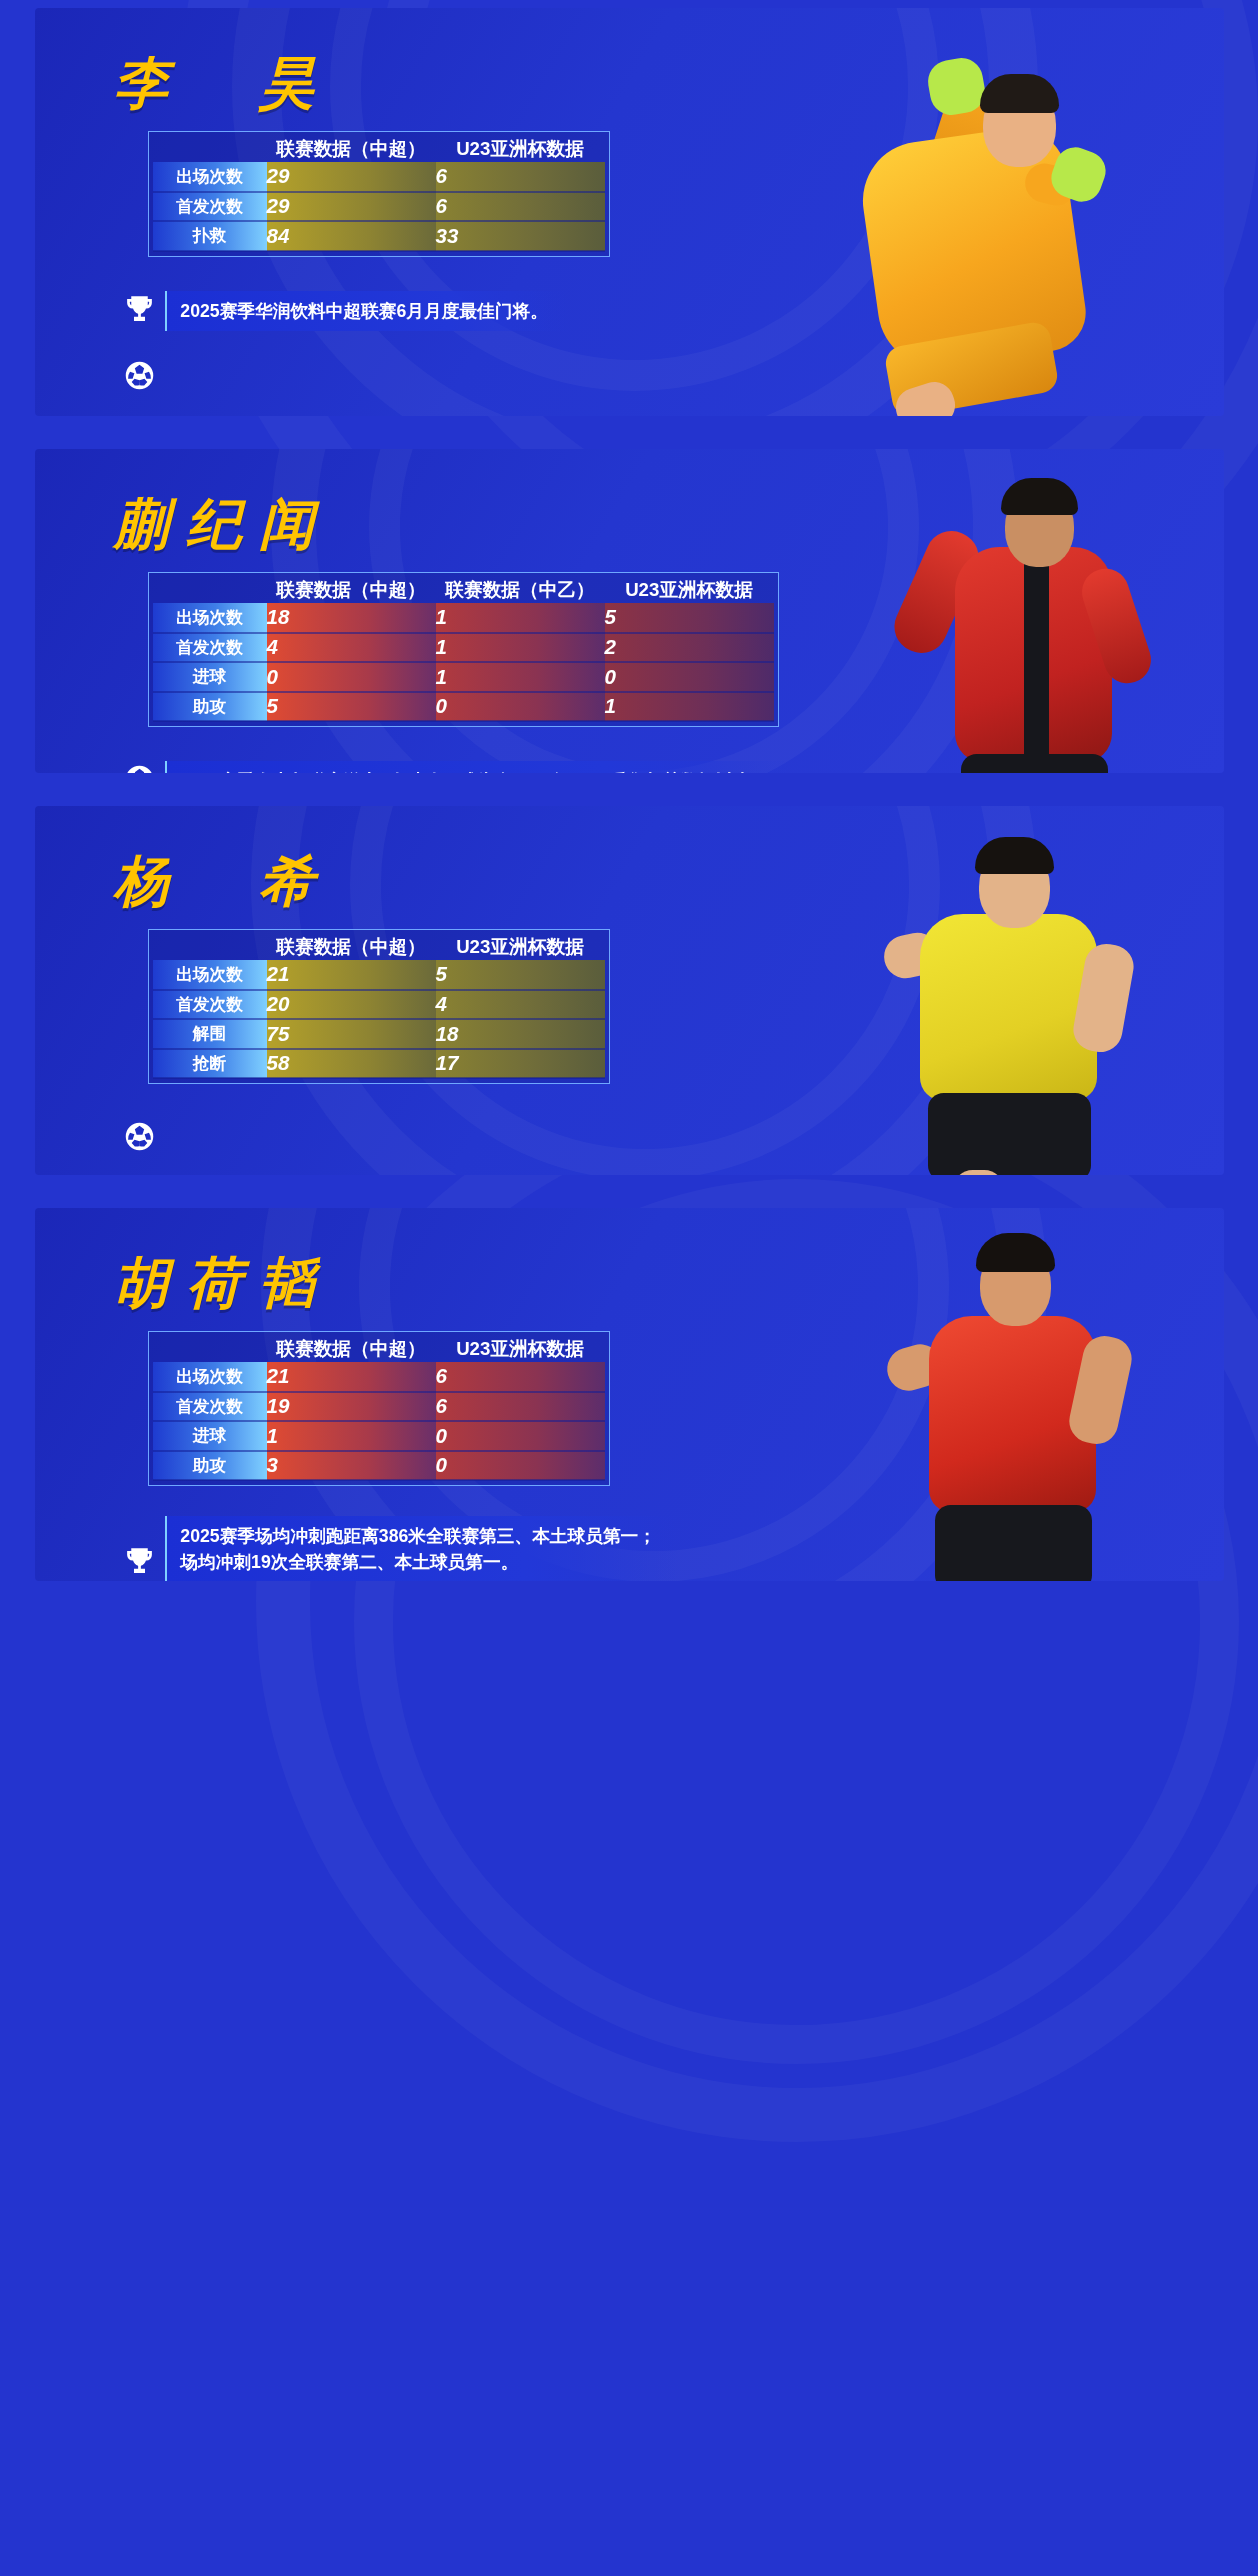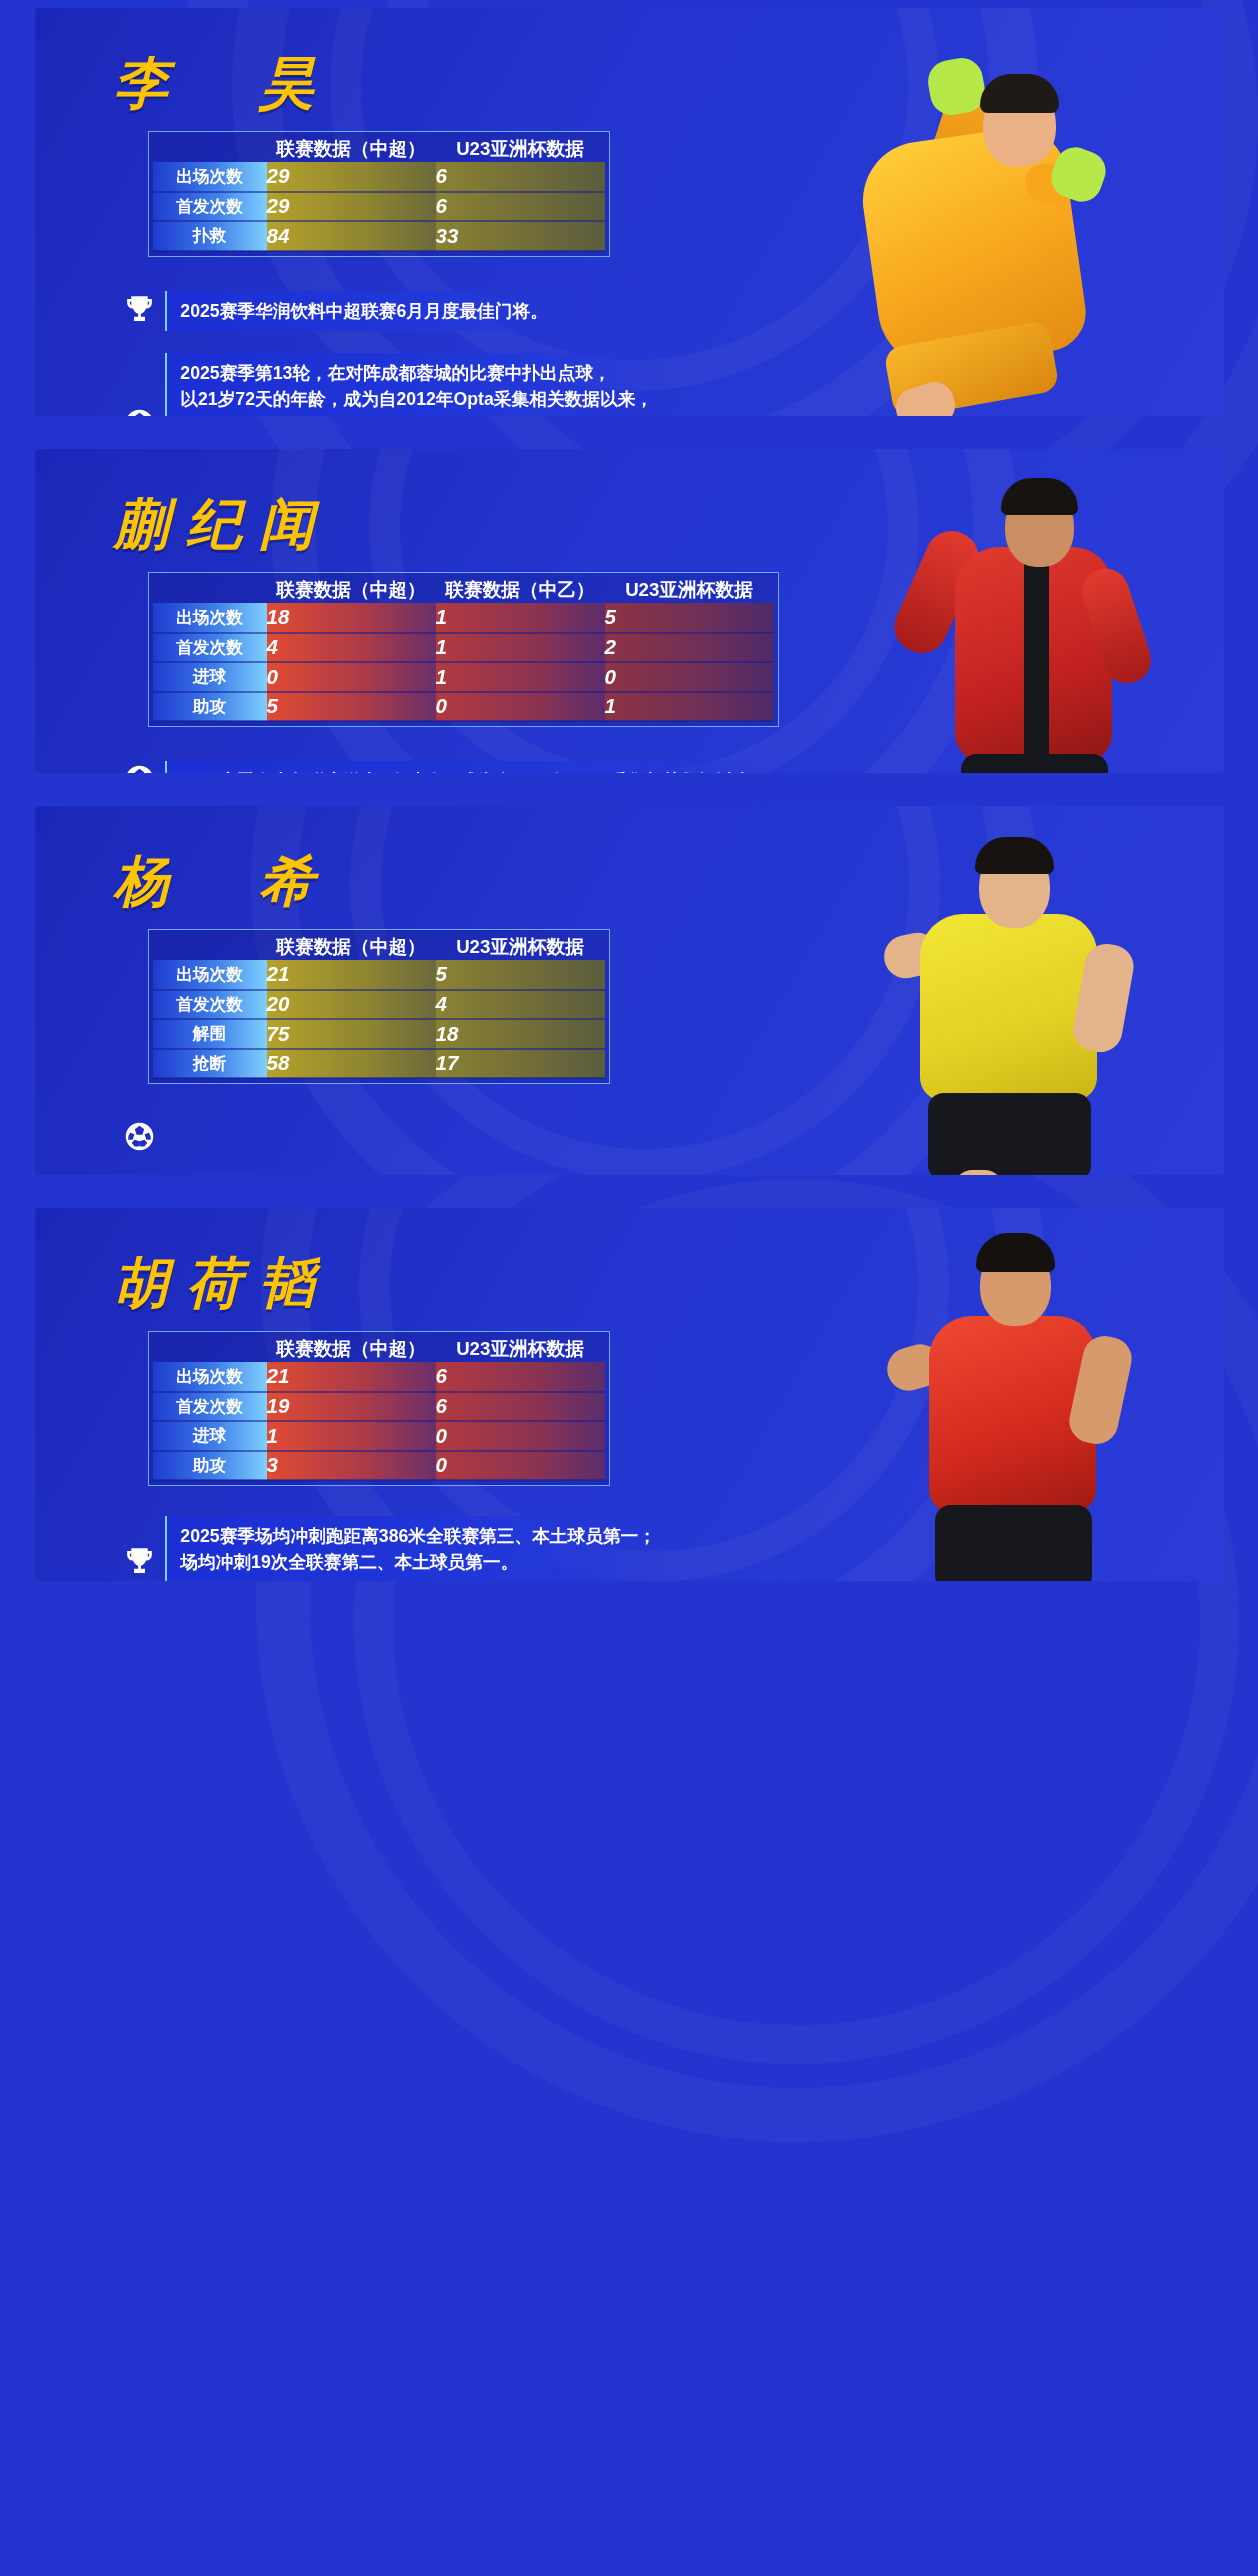--- a/index.html
+++ b/index.html
@@ -304,25 +304,20 @@
         <div class="note-text">
           <div>2025赛季华润饮料中超联赛6月月度最佳门将。</div>
         </div>
       </div>
       <div class="note">
         <div class="note-icon">
           <svg viewBox="0 0 24 24">
               <path d="M12 2a10 10 0 1 0 0 20 10 10 0 0 0 0-20zm0 2.2 3.4 2.5-1.3 4h-4.2l-1.3-4L12 4.2zM5.1 9.3l3.2 1-1.3 4-3.3.1a8 8 0 0 1 1.4-5.1zm13.8 0a8 8 0 0 1 1.4 5.1l-3.3-.1-1.3-4 3.2-1zM8.6 19.2l-2.3-2.4 2.1-2.5 3.6 1.2.1 3.4a8 8 0 0 1-3.5.3zm6.8 0a8 8 0 0 1-3.5-.3l.1-3.4 3.6-1.2 2.1 2.5-2.3 2.4z"></path>
             </svg>
         </div>
-        <div class="note-text">
-          <div>2025赛季第13轮，在对阵成都蓉城的比赛中扑出点球，</div>
-          <div>以21岁72天的年龄，成为自2012年Opta采集相关数据以来，</div>
-          <div>中超联赛最年轻的扑出点球的门将。</div>
-        </div>
       </div>
 
     </div>
   </div>
 
   <div class="photo gk">
     <div class="arm-up"></div>
     <div class="glove"></div>
     <div class="body"></div>
     <div class="arm-side"></div>

